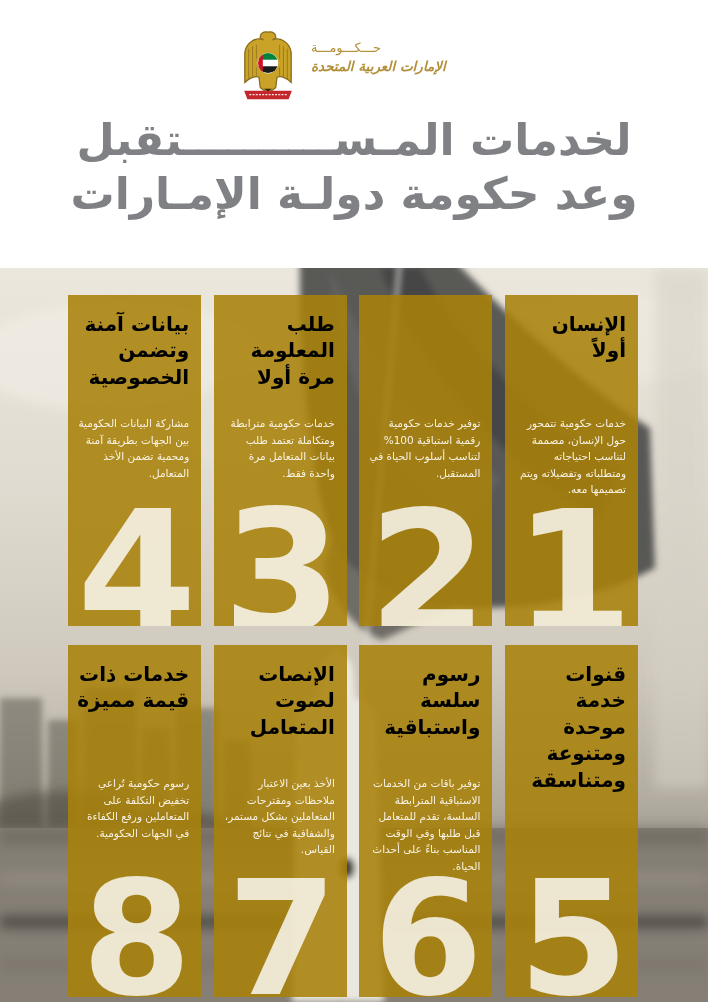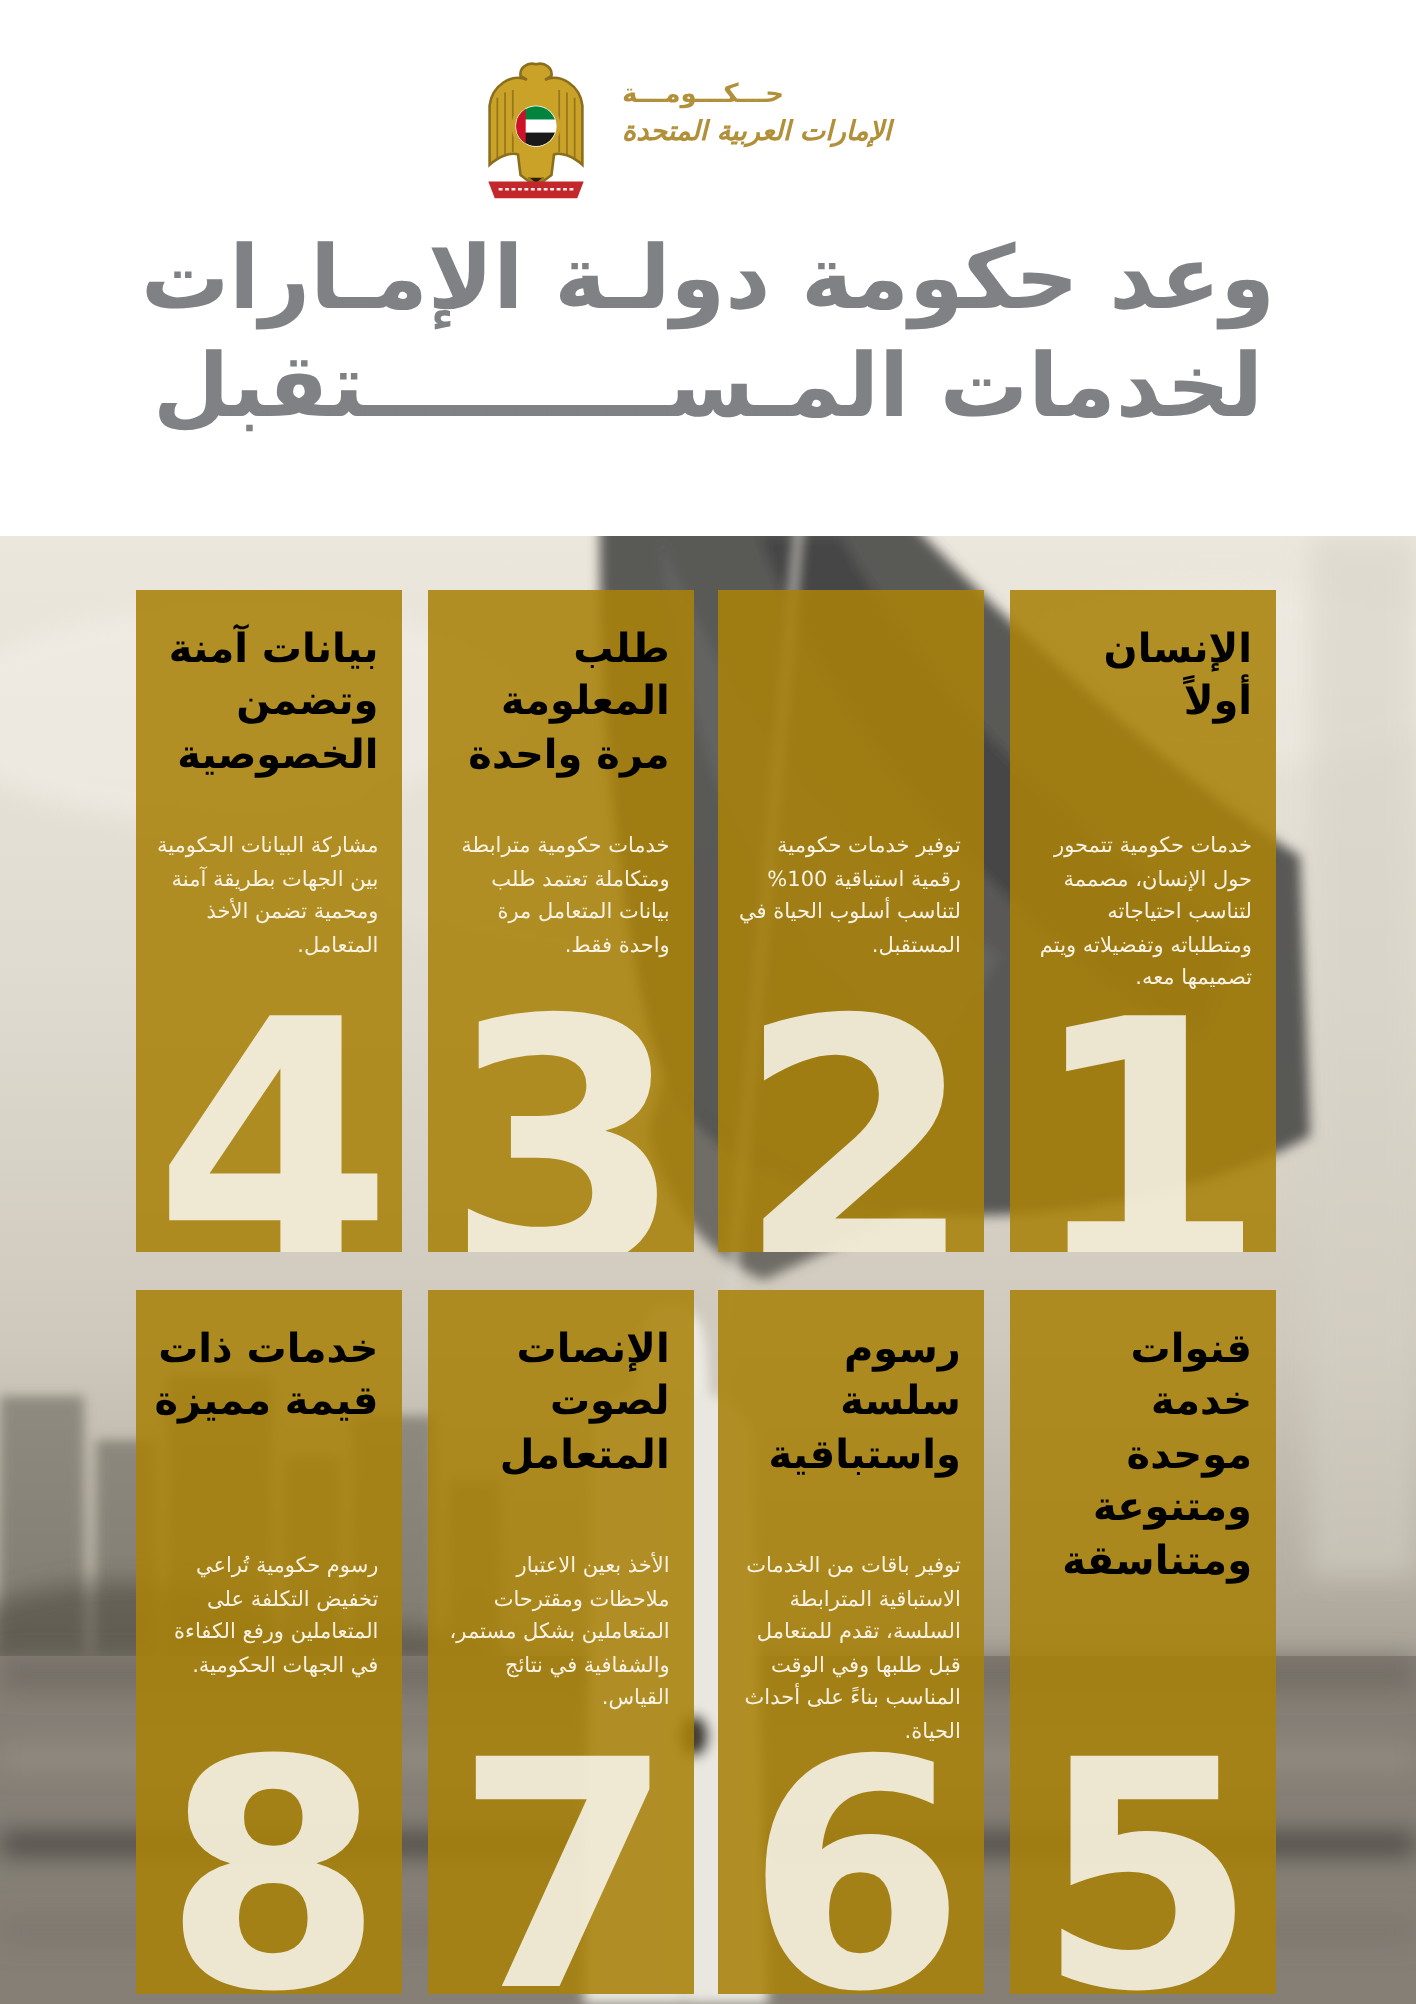--- a/index.html
+++ b/index.html
@@ -3,21 +3,21 @@
 <meta charset="utf-8">
 <style>
   html,body{margin:0;padding:0;background:#ffffff;}
   #poster{position:relative;width:708px;height:1002px;overflow:hidden;background:#ffffff;
           font-family:"DejaVu Sans",sans-serif;}
 
   
   .logo-row{position:absolute;top:26px;left:0;right:0;display:flex;justify-content:center;
             align-items:flex-start;gap:14px;}
   .logo-text{direction:rtl;color:#b2903a;padding-top:14px;width:158px;}
-  .logo-line1{font-size:13px;font-weight:bold;text-align:left;letter-spacing:1px;}
+  .logo-line1{font-size:13px;font-weight:normal;text-align:left;letter-spacing:1px;}
   .logo-line2{font-size:13.5px;font-weight:bold;text-align:left;margin-top:3px;white-space:nowrap;font-style:italic;}
 
   
   .page-title{position:absolute;top:113px;left:0;right:0;text-align:center;direction:rtl;
               color:#7f8184;font-weight:bold;font-size:44px;line-height:1.22;}
 
   
   .photo{position:absolute;top:268px;left:0;width:708px;height:734px;}
 
   
@@ -145,39 +145,39 @@
       <polygon points="8,95 82,95 77,108 13,108" fill="#c3272b"></polygon>
       <path d="M16,101 L74,101" stroke="#ffffff" stroke-width="2" stroke-dasharray="3,2" opacity="0.9"></path>
     </svg>
     <div class="logo-text">
       <div class="logo-line1">حـــكـــومـــة</div>
       <div class="logo-line2">الإمارات العربية المتحدة</div>
     </div>
   </div>
 
   <div class="page-title">
+    <div>لخدمات المـســــــــــتقبل</div>
     <div>وعد حكومة دولـة الإمـارات</div>
-    <div>لخدمات المـســــــــــتقبل</div>
   </div>
 
   <div class="grid">
 
     <section class="card r1">
       <h2 class="ct">الإنسان أولاً</h2>
       <p class="cd">خدمات حكومية تتمحور حول الإنسان، مصممة لتناسب احتياجاته ومتطلباته وتفضيلاته ويتم تصميمها معه.</p>
       <div class="num">1</div>
     </section>
 
     <section class="card r1">
       <p class="cd">توفير خدمات حكومية رقمية استباقية 100% لتناسب أسلوب الحياة في المستقبل.</p>
       <div class="num">2</div>
     </section>
 
     <section class="card r1">
-      <h2 class="ct">طلب المعلومة مرة واحدة</h2>
+      <h2 class="ct">طلب المعلومة مرة أولا</h2>
       <p class="cd">خدمات حكومية مترابطة ومتكاملة تعتمد طلب بيانات المتعامل مرة واحدة فقط.</p>
       <div class="num">3</div>
     </section>
 
     <section class="card r1">
       <h2 class="ct">بيانات آمنة وتضمن الخصوصية</h2>
       <p class="cd">مشاركة البيانات الحكومية بين الجهات بطريقة آمنة ومحمية تضمن الأخذ المتعامل.</p>
       <div class="num">4</div>
     </section>
 

